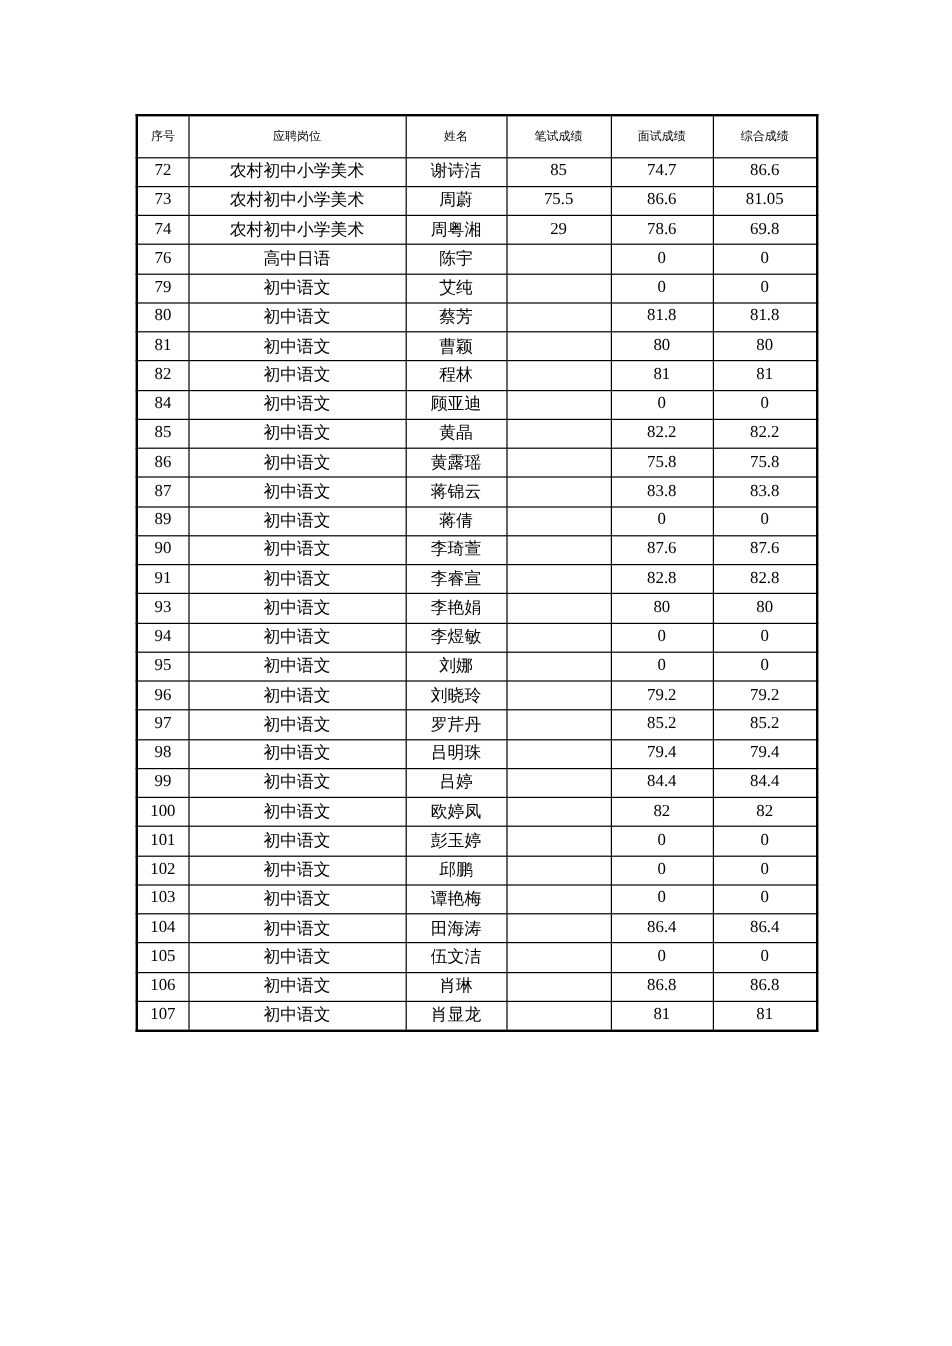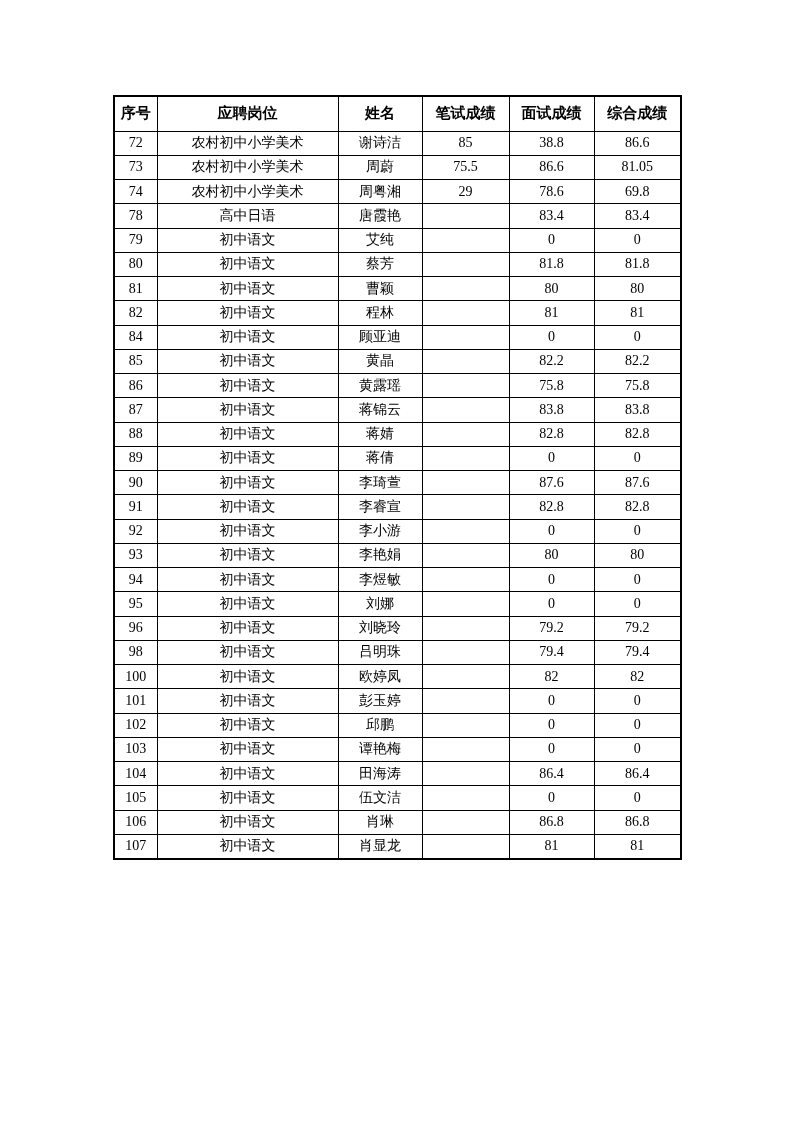--- a/index.html
+++ b/index.html
@@ -34,22 +34,22 @@
     overflow: hidden;
     white-space: nowrap;
   }
   table.results thead tr {
     height: 35px;
   }
   table.results tbody tr {
     height: 24.25px;
   }
   table.results th {
-    font-size: 15px;
-    font-weight: bold;
+    font-size: 10px;
+    font-weight: normal;
     margin-top: 35px;
   }
   table.results td {
     font-size: 14px;
   }
 </style>
 </head>
 <body>
 
 <div class="page">
@@ -71,46 +71,46 @@
         <th>面试成绩</th>
         <th>综合成绩</th>
       </tr>
     </thead>
     <tbody>
       <tr>
         <td>72</td>
         <td>农村初中小学美术</td>
         <td>谢诗洁</td>
         <td>85</td>
-        <td>38.8</td>
+        <td>74.7</td>
         <td>86.6</td>
       </tr>
         <tr>
         <td>73</td>
         <td>农村初中小学美术</td>
         <td>周蔚</td>
         <td>75.5</td>
         <td>86.6</td>
         <td>81.05</td>
       </tr>
         <tr>
         <td>74</td>
         <td>农村初中小学美术</td>
         <td>周粤湘</td>
         <td>29</td>
         <td>78.6</td>
         <td>69.8</td>
       </tr>
         <tr>
-        <td>78</td>
+        <td>76</td>
         <td>高中日语</td>
-        <td>唐霞艳</td>
-        <td></td>
-        <td>83.4</td>
-        <td>83.4</td>
+        <td>陈宇</td>
+        <td></td>
+        <td>0</td>
+        <td>0</td>
       </tr>
         <tr>
         <td>79</td>
         <td>初中语文</td>
         <td>艾纯</td>
         <td></td>
         <td>0</td>
         <td>0</td>
       </tr>
         <tr>
@@ -163,60 +163,44 @@
       </tr>
         <tr>
         <td>87</td>
         <td>初中语文</td>
         <td>蒋锦云</td>
         <td></td>
         <td>83.8</td>
         <td>83.8</td>
       </tr>
         <tr>
-        <td>88</td>
-        <td>初中语文</td>
-        <td>蒋婧</td>
+        <td>89</td>
+        <td>初中语文</td>
+        <td>蒋倩</td>
+        <td></td>
+        <td>0</td>
+        <td>0</td>
+      </tr>
+        <tr>
+        <td>90</td>
+        <td>初中语文</td>
+        <td>李琦萱</td>
+        <td></td>
+        <td>87.6</td>
+        <td>87.6</td>
+      </tr>
+        <tr>
+        <td>91</td>
+        <td>初中语文</td>
+        <td>李睿宣</td>
         <td></td>
         <td>82.8</td>
         <td>82.8</td>
       </tr>
         <tr>
-        <td>89</td>
-        <td>初中语文</td>
-        <td>蒋倩</td>
-        <td></td>
-        <td>0</td>
-        <td>0</td>
-      </tr>
-        <tr>
-        <td>90</td>
-        <td>初中语文</td>
-        <td>李琦萱</td>
-        <td></td>
-        <td>87.6</td>
-        <td>87.6</td>
-      </tr>
-        <tr>
-        <td>91</td>
-        <td>初中语文</td>
-        <td>李睿宣</td>
-        <td></td>
-        <td>82.8</td>
-        <td>82.8</td>
-      </tr>
-        <tr>
-        <td>92</td>
-        <td>初中语文</td>
-        <td>李小游</td>
-        <td></td>
-        <td>0</td>
-        <td>0</td>
-      </tr>
-        <tr>
         <td>93</td>
         <td>初中语文</td>
         <td>李艳娟</td>
         <td></td>
         <td>80</td>
         <td>80</td>
       </tr>
         <tr>
         <td>94</td>
         <td>初中语文</td>
@@ -235,26 +219,42 @@
       </tr>
         <tr>
         <td>96</td>
         <td>初中语文</td>
         <td>刘晓玲</td>
         <td></td>
         <td>79.2</td>
         <td>79.2</td>
       </tr>
         <tr>
+        <td>97</td>
+        <td>初中语文</td>
+        <td>罗芹丹</td>
+        <td></td>
+        <td>85.2</td>
+        <td>85.2</td>
+      </tr>
+        <tr>
         <td>98</td>
         <td>初中语文</td>
         <td>吕明珠</td>
         <td></td>
         <td>79.4</td>
         <td>79.4</td>
+      </tr>
+        <tr>
+        <td>99</td>
+        <td>初中语文</td>
+        <td>吕婷</td>
+        <td></td>
+        <td>84.4</td>
+        <td>84.4</td>
       </tr>
         <tr>
         <td>100</td>
         <td>初中语文</td>
         <td>欧婷凤</td>
         <td></td>
         <td>82</td>
         <td>82</td>
       </tr>
         <tr>

